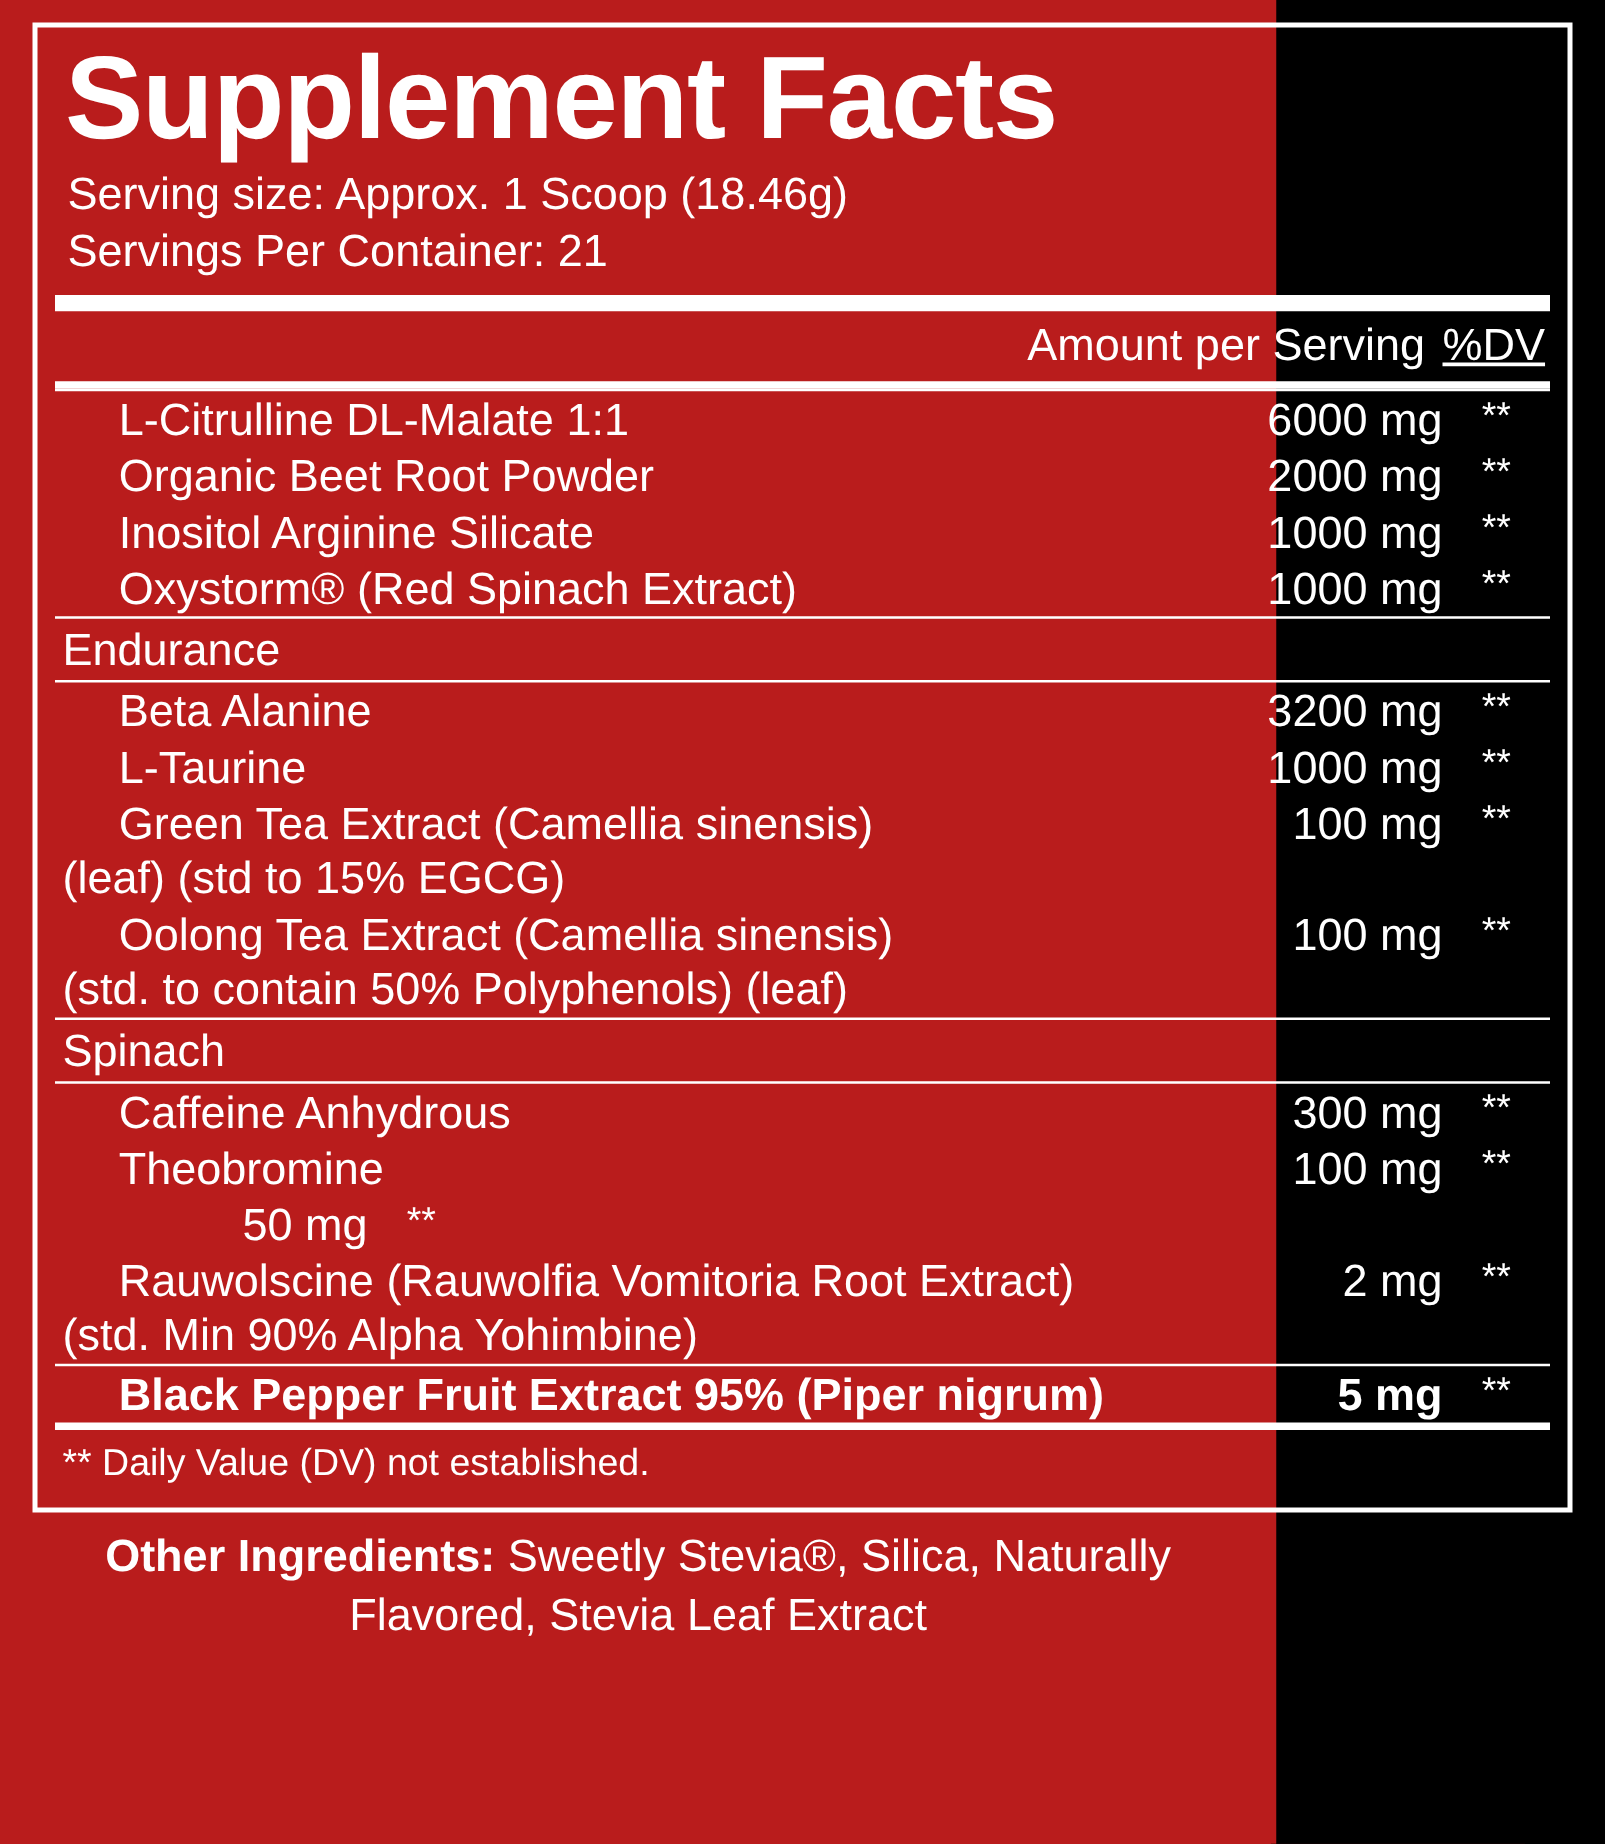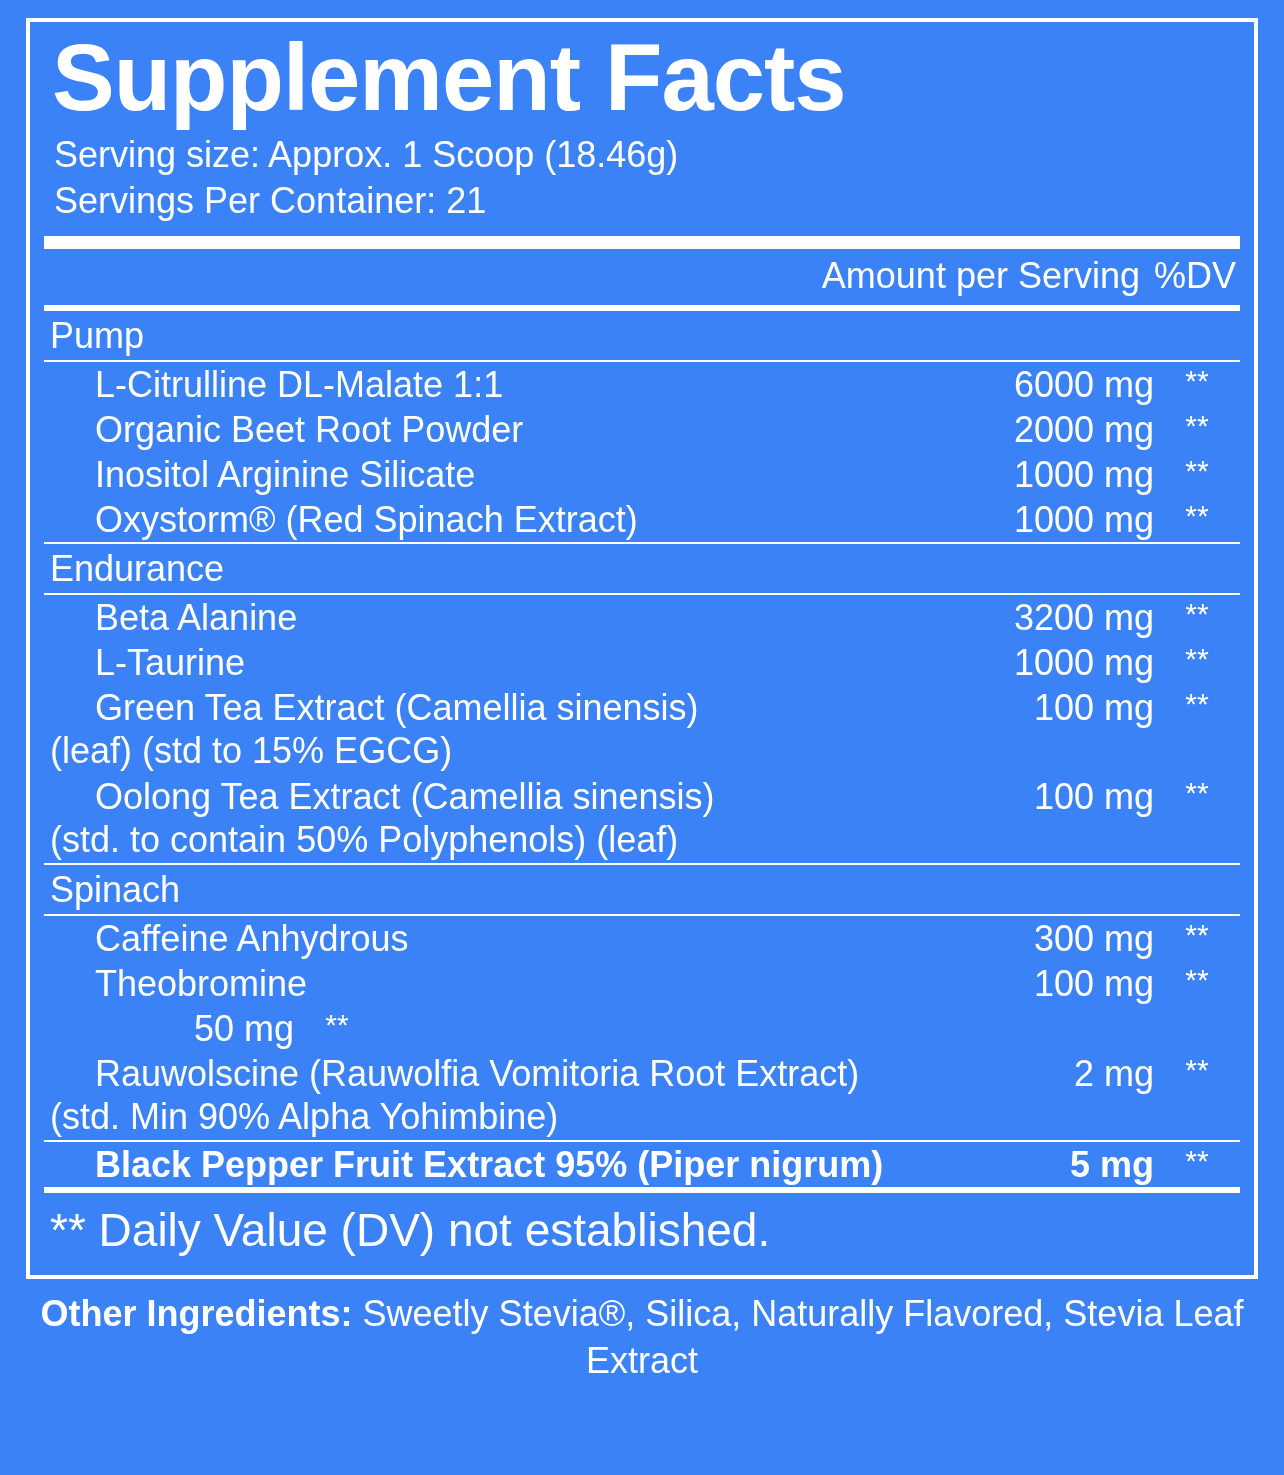--- a/index.html
+++ b/index.html
@@ -9,23 +9,23 @@
   }
   body {
     width: 1284px;
     height: 1475px;
     font-family: "Liberation Sans", sans-serif;
     color: #ffffff;
     overflow: hidden;
   }
   .panel {
     position: relative;
-    width: 1284px;
+    width: 1021px;
     height: 1475px;
-    background: #3b82f6;
+    background: #b91c1c;
     box-sizing: border-box;
     padding: 18px 26px 0 26px;
   }
   .facts-box {
     border: 4px solid #ffffff;
     box-sizing: border-box;
     padding: 6px 14px 14px 14px;
     width: 1232px;
   }
   .title {
@@ -63,20 +63,21 @@
     align-items: baseline;
     font-size: 36px;
     padding: 6px 0 8px 0;
   }
   .amount-head .aps {
     margin-right: 14px;
   }
   .amount-head .dv {
     width: 86px;
     text-align: left;
+    text-decoration: underline;
   }
   .group-name {
     font-size: 36px;
     padding: 4px 0 3px 6px;
   }
   .row {
     display: flex;
     align-items: baseline;
     font-size: 36px;
     padding: 2px 0 1px 0;
@@ -101,21 +102,21 @@
   }
   .sub {
     font-size: 36px;
     padding: 0 0 2px 6px;
     white-space: nowrap;
   }
   .row.bold .name, .row.bold .amt {
     font-weight: bold;
   }
   .footnote {
-    font-size: 46px;
+    font-size: 30px;
     padding: 10px 0 4px 6px;
   }
   .other {
     font-size: 36px;
     line-height: 1.3;
     margin: 12px 4px 0 4px;
     text-align: center;
   }
   .other b {
     font-weight: bold;
@@ -134,21 +135,20 @@
 
     <div class="rule-heavy"></div>
 
     <div class="amount-head">
       <span class="aps">Amount per Serving</span>
       <span class="dv">%DV</span>
     </div>
 
     <div class="rule-med"></div>
 
-    <div class="group-name">Pump</div>
     <div class="rule-thin"></div>
 
     <div class="row">
       <span class="name">L-Citrulline DL-Malate 1:1</span>
       <span class="amt">6000 mg</span>
       <span class="dv">**</span>
     </div>
     <div class="row">
       <span class="name">Organic Beet Root Powder</span>
       <span class="amt">2000 mg</span>

